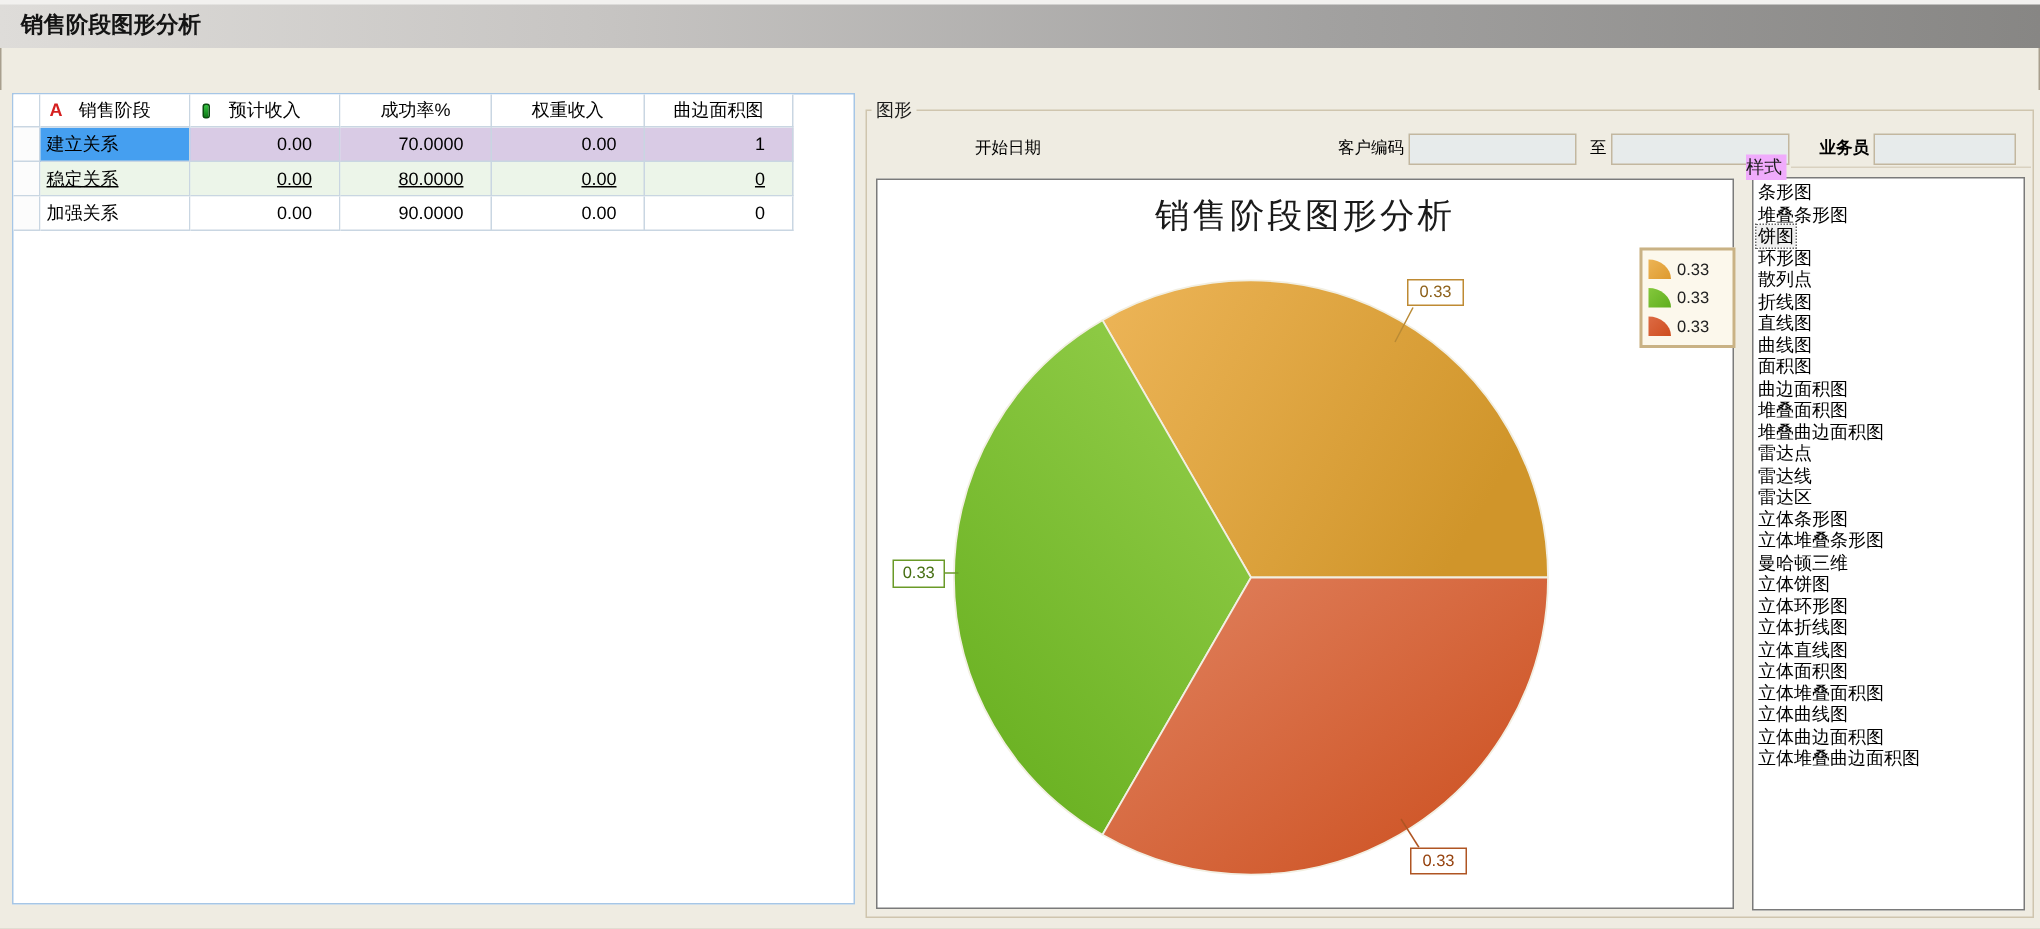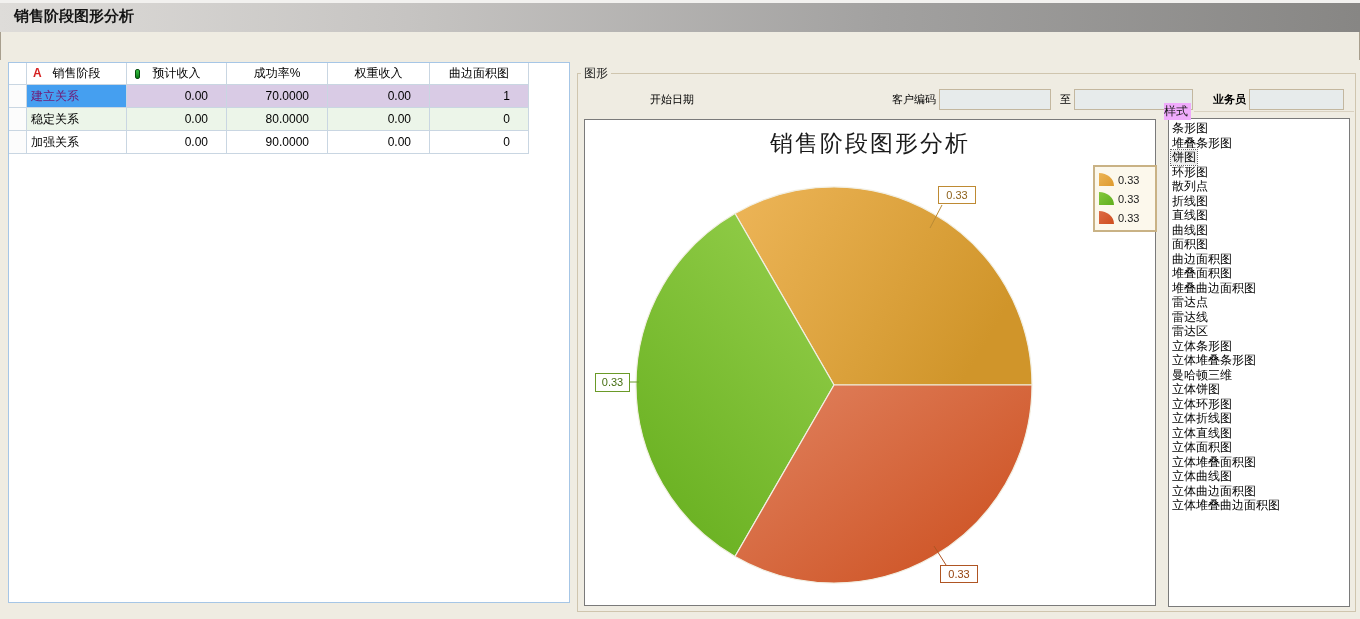--- a/index.html
+++ b/index.html
@@ -47,23 +47,23 @@
   .grid-header .gcell{height:22px;line-height:21px;background:#FFFFFF;position:relative;text-align:center;}
   .c-ind{width:18px;background:#FCFCFC;}
   .c1{width:100px;}.c2{width:100px;}.c3{width:101px;}.c4{width:102px;}.c5{width:99px;}
   .num{text-align:right;padding-right:18px;}
   .stage{text-align:left;padding-left:4px;}
   .hicon-a{position:absolute;left:6px;top:0;color:#D51F1F;font-weight:bold;font-size:12px;}
   .hicon-bar{
     position:absolute;left:8px;top:6px;width:5px;height:10px;border-radius:2px;
     background:linear-gradient(#36C242,#0B7A15);border:1px solid #0A4D10;box-sizing:border-box;
   }
-  .row-sel-stage{background:#459FF0;color:#701a75;}
+  .row-sel-stage{background:#459FF0;color:#000000;}
   .row1-bg{background:#D9CBE5;}
-  .row2-bg{background:#ECF5E9;}
+  .row2-bg{background:#ECF5E9;text-decoration:underline;}
   .row3-bg{background:#FFFFFF;}
 
   
   .graph-group{
     position:absolute;left:577px;top:13px;width:779px;height:539px;
     border:1px solid #CFC5AE;box-sizing:border-box;
   }
   .group-caption{
     position:absolute;left:3px;top:-9px;background:#EFECE2;padding:0 3px;
     font-size:12px;color:#1a1a1a;line-height:16px;z-index:2;

